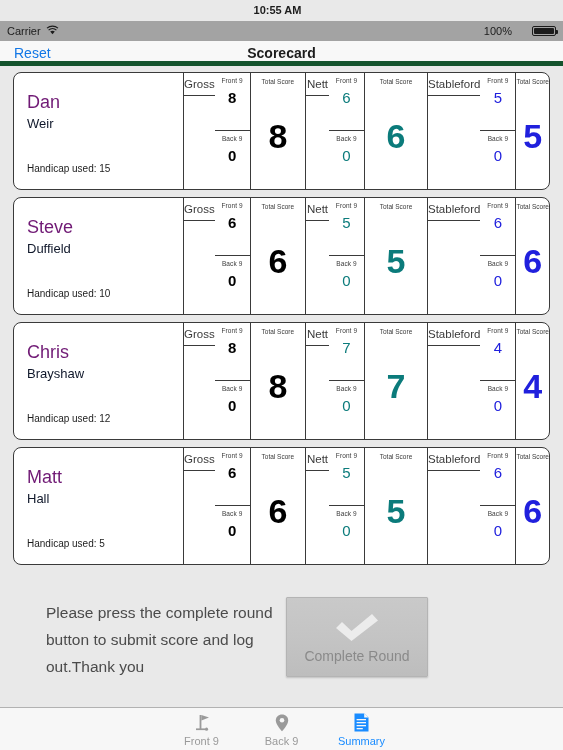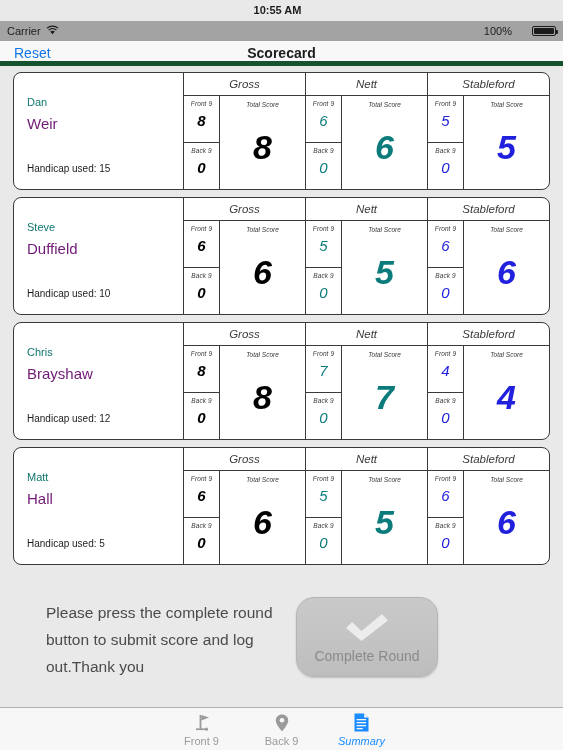--- a/index.html
+++ b/index.html
@@ -89,30 +89,28 @@
     overflow: hidden;
   }
   .player-col {
     width: 170px;
     flex: 0 0 170px;
     border-right: 1px solid #3a3a3a;
     padding: 18px 0 0 13px;
     display: flex;
     flex-direction: column;
   }
-  .p-first { font-size: 11px; color: #0f766e; line-height: 22px; }
-  .p-last  { font-size: 15px; color: #701a75; line-height: 22px; }
+  .p-first { font-size: 18px; color: #701a75; line-height: 22px; }
+  .p-last  { font-size: 13px; color: #0f172a; line-height: 22px; }
   .p-hcap  { font-size: 10px; color: #1c1c1c; margin-top: auto; margin-bottom: 15px; }
 
   .score-group {
     flex: 1 1 0;
     display: flex;
-    flex-direction: column;
     border-right: 1px solid #3a3a3a;
-    font-style: italic;
   }
   .score-group:last-child { border-right: none; }
   .sg-title {
     height: 23px; line-height: 23px;
     text-align: center;
     font-size: 11.5px; color: #3a3a3a;
     border-bottom: 1px solid #3a3a3a;
     flex: 0 0 23px;
   }
   .sg-body { flex: 1 1 auto; display: flex; }
@@ -156,35 +154,35 @@
   .v-gross { font-weight: bold; }
   .v-nett  { color: #0b7b7b; }
   .v-stab  { color: #2020dd; }
 
   
   .footer {
     flex: 0 0 auto;
     padding: 16px 22px 0 22px;
     display: flex;
     align-items: flex-start;
-    gap: 14px;
+    gap: 4px;
     height: 130px;
   }
   .prompt {
     width: 260px;
     font-size: 15.5px;
     color: #4b4b4b;
     line-height: 27px;
     padding-top: 6px;
     padding-left: 24px;
   }
   .complete-btn {
     width: 142px; height: 80px;
     margin-top: 4px;
-    border-radius: 18px;
+    border-radius: 1px;
     background: linear-gradient(to bottom, #c9c9c9 0%, #c4c4c4 50%, #bdbdbd 100%);
     border: 1px solid #b4b4b4;
     box-shadow: 0 1px 2px rgba(0,0,0,.18);
     display: flex; flex-direction: column;
     align-items: center; justify-content: center;
     gap: 2px;
   }
   .check-wrap { width: 54px; height: 36px; display: flex; align-items: center; justify-content: center; }
   .btn-label { font-size: 14px; color: #8a8a8a; }
 
@@ -198,21 +196,21 @@
     justify-content: center;
   }
   .tab {
     width: 80px;
     display: flex; flex-direction: column;
     align-items: center; justify-content: center;
     gap: 1px;
   }
   .tab-icon { height: 22px; display: flex; align-items: center; justify-content: center; }
   .tab-label { font-size: 11px; color: #9a9a9a; }
-  .tab.selected .tab-label { color: #1a8cff; font-style: italic; }
+  .tab.selected .tab-label { color: #1a8cff; }
 </style>
 </head>
 <body>
 
 <div class="screen">
 
   <div class="statusbar">
     <div class="sb-left">
       <span>Carrier</span>
       <span class="wifi">

